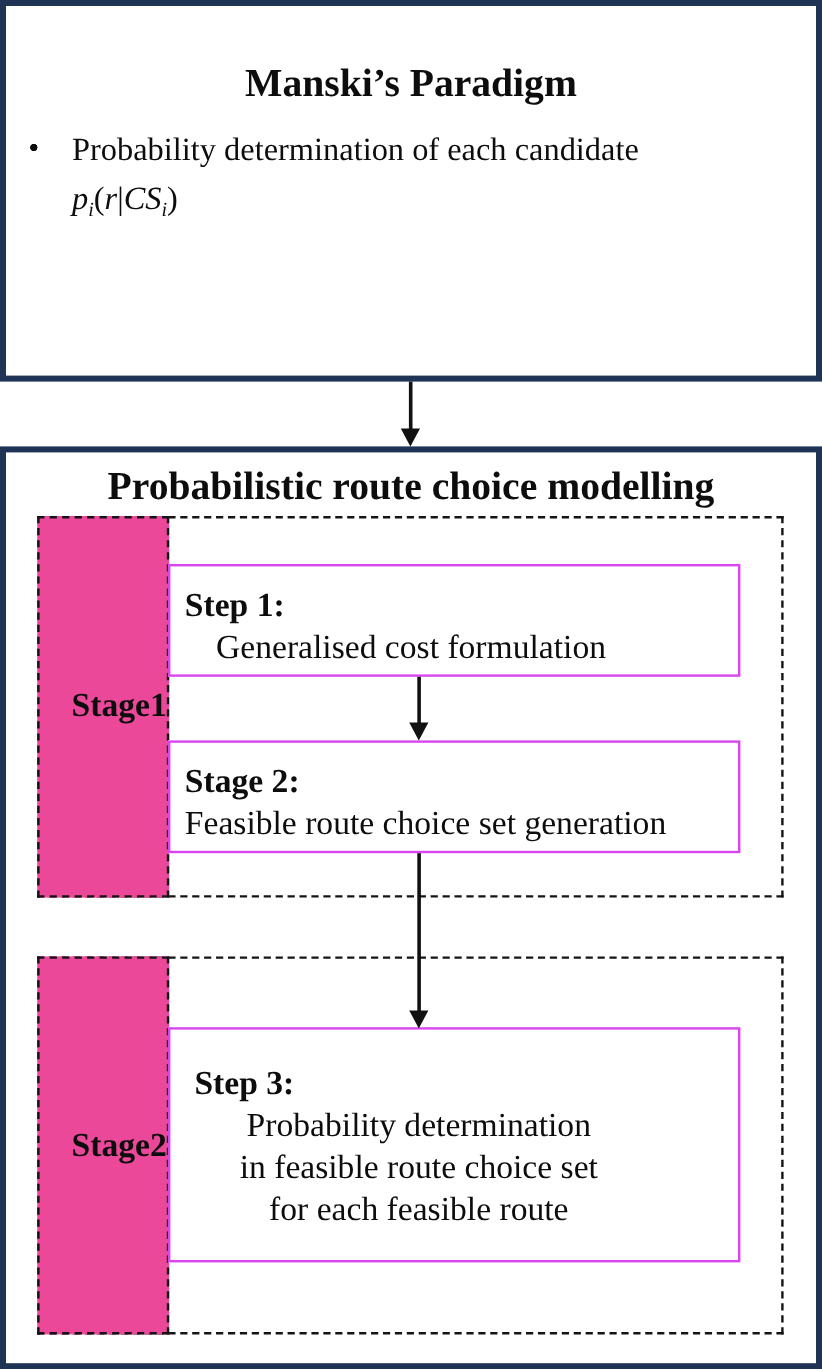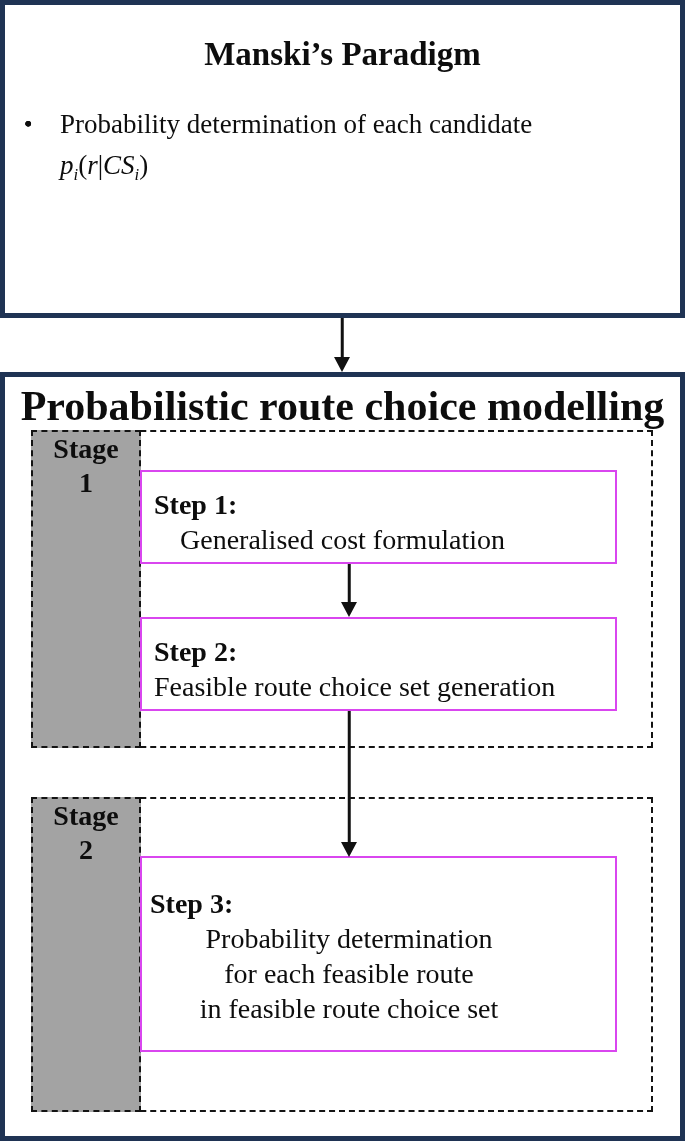--- a/index.html
+++ b/index.html
@@ -17,22 +17,22 @@
     box-sizing:border-box;
     background:#ffffff;
     border:5px solid #1f3354;
   }
   #manski-box{left:0;top:0;width:685px;height:318px;}
   #prob-box{left:0;top:372px;width:685px;height:769px;}
   .box-title{
     text-align:center;
     font-weight:bold;
   }
-  #manski-title{margin-top:28px;font-size:33px;line-height:42px;}
-  #prob-title{margin-top:10px;font-size:42px;line-height:38px;}
+  #manski-title{margin-top:44px;font-size:33px;line-height:42px;}
+  #prob-title{margin-top:10px;font-size:33px;line-height:38px;}
   
   #manski-bullets{
     position:absolute;left:22px;top:104px;width:600px;
     font-size:27px;line-height:41px;
   }
   .bullet-item{position:relative;padding-left:38px;}
   .bullet-dot{position:absolute;left:2px;top:0;font-size:24px;}
   .bullet-item i{font-style:italic;}
   .bullet-item sub{font-size:0.62em;line-height:0;}
   
@@ -40,43 +40,43 @@
     position:absolute;
     box-sizing:border-box;
     border:2px dashed #141414;
     background:transparent;
   }
   #stage1-rect{left:31px;top:430px;width:622px;height:318px;}
   #stage2-rect{left:31px;top:797px;width:622px;height:315px;}
   .stage-label-cell{
     position:absolute;
     box-sizing:border-box;
-    background:#a3a3a3;
+    background:#ec4899;
     border:2px dashed #141414;
-    display:flex;flex-direction:column;
-    align-items:center;justify-content:flex-start;
+    display:flex;flex-direction:row;
+    align-items:center;justify-content:flex-end;
     text-align:center;
   }
   #stage1-cell{left:31px;top:430px;width:110px;height:318px;}
   #stage2-cell{left:31px;top:797px;width:110px;height:315px;}
   .stage-label-line{font-weight:bold;font-size:28px;line-height:34px;}
   
   .step-box{
     position:absolute;
     box-sizing:border-box;
     background:#ffffff;
     border:2px solid #d946ef;
     font-size:28px;
     z-index:3;
   }
   #step1-box{left:140px;top:470px;width:477px;height:94px;padding:15px 8px 0 12px;}
   #step2-box{left:140px;top:617px;width:477px;height:94px;padding:15px 8px 0 12px;}
   #step3-box{left:140px;top:856px;width:477px;height:196px;padding:28px 0 0 0;}
   .step-heading{font-weight:bold;line-height:35px;}
-  #step3-box .step-heading{padding-left:8px;}
+  #step3-box .step-heading{padding-left:20px;}
   .step-line{line-height:35px;}
   .step-line.indented{margin-left:26px;}
   #step3-lines{text-align:center;padding-right:59px;}
   
   .flow-arrow{position:absolute;z-index:5;}
   .arrow-stem{
     position:absolute;left:50%;transform:translateX(-50%);
     width:2.5px;background:#111111;top:0;
   }
   .arrow-head{
@@ -134,37 +134,37 @@
     <div class="step-heading">Step 1:</div>
     <div class="step-line indented">Generalised cost formulation</div>
   </div>
 
   <div class="flow-arrow" id="arrow-mid">
     <div class="arrow-stem"></div>
     <div class="arrow-head"></div>
   </div>
 
   <div class="step-box" id="step2-box">
-    <div class="step-heading">Step 2:</div>
+    <div class="step-heading">Stage 2:</div>
     <div class="step-line">Feasible route choice set generation</div>
   </div>
 
   <div class="flow-arrow" id="arrow-long">
     <div class="arrow-stem"></div>
     <div class="arrow-head"></div>
   </div>
 
   <div class="stage-rect" id="stage2-rect"></div>
   <div class="stage-label-cell" id="stage2-cell">
     <div class="stage-label-line">Stage</div>
     <div class="stage-label-line">2</div>
   </div>
 
   <div class="step-box" id="step3-box">
     <div class="step-heading">Step 3:</div>
     <div id="step3-lines">
       <div class="step-line">Probability determination</div>
+      <div class="step-line">in feasible route choice set</div>
       <div class="step-line">for each feasible route</div>
-      <div class="step-line">in feasible route choice set</div>
     </div>
   </div>
 
 </div>
 
 </body></html>

